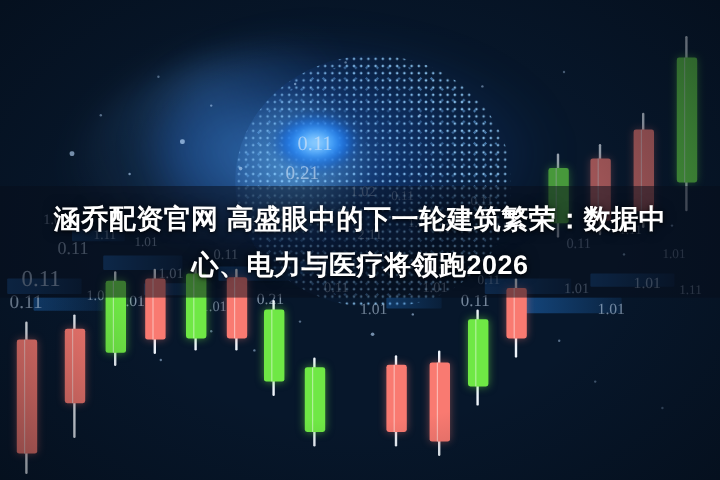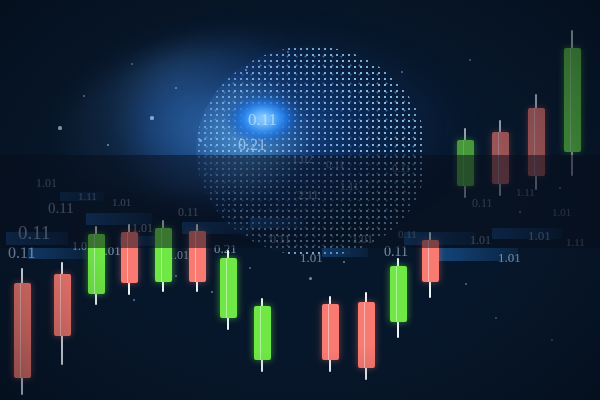--- a/index.html
+++ b/index.html
@@ -295,14 +295,18 @@
         <div class="wick" style="top: 0px; height: 146px;"></div>
         <div class="body" style="top: 18px; height: 104px;">
           <div class="sheen"></div>
         </div>
       </div>
     </div>
 
   <div class="layer" id="bg-vignette"></div>
 
   <div id="headline-band"></div>
+  <div id="headline">
+    <div class="l1">涵乔配资官网 高盛眼中的下一轮建筑繁荣：数据中</div>
+    <div class="l2">心、电力与医疗将领跑2026</div>
+  </div>
 
 </div>
 
 </body></html>

